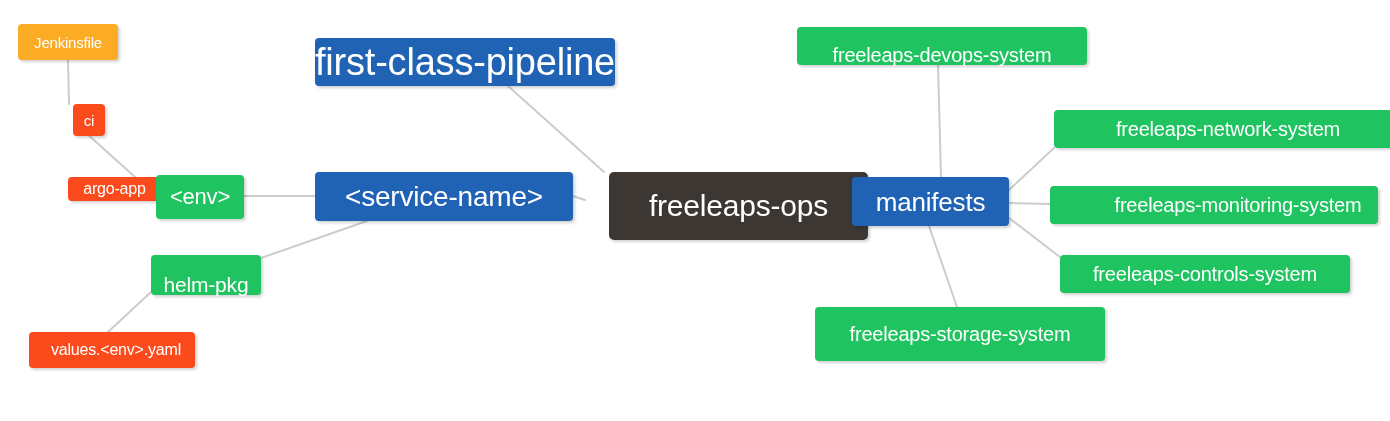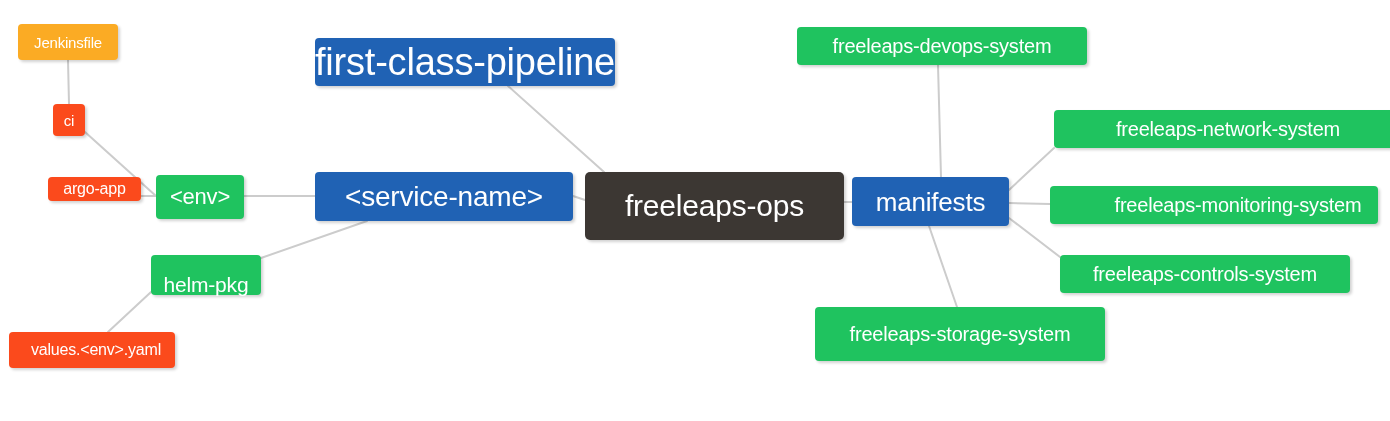--- a/index.html
+++ b/index.html
@@ -37,32 +37,34 @@
     white-space: nowrap;
     border-radius: 4px;
     box-shadow: 2px 2px 3px rgba(0,0,0,0.18);
     line-height: 1;
     letter-spacing: -0.2px;
   }
   .node-root {
     background: #3c3733;
     font-size: 30px;
     border-radius: 5px;
+    margin-left: 24px;
   }
   .node-blue {
     background: #2062b4;
   }
   .node-green {
     background: #1fc35f;
   }
   .node-orange {
     background: #fbab24;
   }
   .node-red {
     background: #fb4a1c;
+    margin-left: 20px;
   }
 </style>
 </head>
 <body>
 
 <div id="canvas">
   <svg id="edges" viewBox="0 0 1390 421">
       <line x1="68" y1="60" x2="69" y2="104" stroke="#cccccc" stroke-width="2" stroke-linecap="round"></line>
       <line x1="85" y1="132" x2="156" y2="196" stroke="#cccccc" stroke-width="2" stroke-linecap="round"></line>
       <line x1="124" y1="196" x2="156" y2="196" stroke="#cccccc" stroke-width="2" stroke-linecap="round"></line>
@@ -102,21 +104,21 @@
       </div>
       <div class="node node-blue" style="left: 315px; top: 172px; width: 258px; height: 49px; font-size: 28px;">
         <span>&lt;service-name&gt;</span>
       </div>
       <div class="node node-root" style="left: 585px; top: 172px; width: 259px; height: 68px; font-size: 30px;">
         <span>freeleaps-ops</span>
       </div>
       <div class="node node-blue" style="left: 852px; top: 177px; width: 157px; height: 49px; font-size: 26px;">
         <span>manifests</span>
       </div>
-      <div class="node node-green" style="left: 797px; top: 27px; width: 290px; height: 38px; font-size: 20px;">
+      <div class="node node-green" style="left: 797px; top: 27px; width: 290px; height: 38px; font-size: 20px; align-items: flex-end;">
         <span>freeleaps-devops-system</span>
       </div>
       <div class="node node-green" style="left: 1054px; top: 110px; width: 348px; height: 38px; font-size: 20px;">
         <span>freeleaps-network-system</span>
       </div>
       <div class="node node-green" style="left: 1050px; top: 186px; width: 328px; height: 38px; font-size: 20px; padding-left: 48px;">
         <span>freeleaps-monitoring-system</span>
       </div>
       <div class="node node-green" style="left: 1060px; top: 255px; width: 290px; height: 38px; font-size: 20px;">
         <span>freeleaps-controls-system</span>

